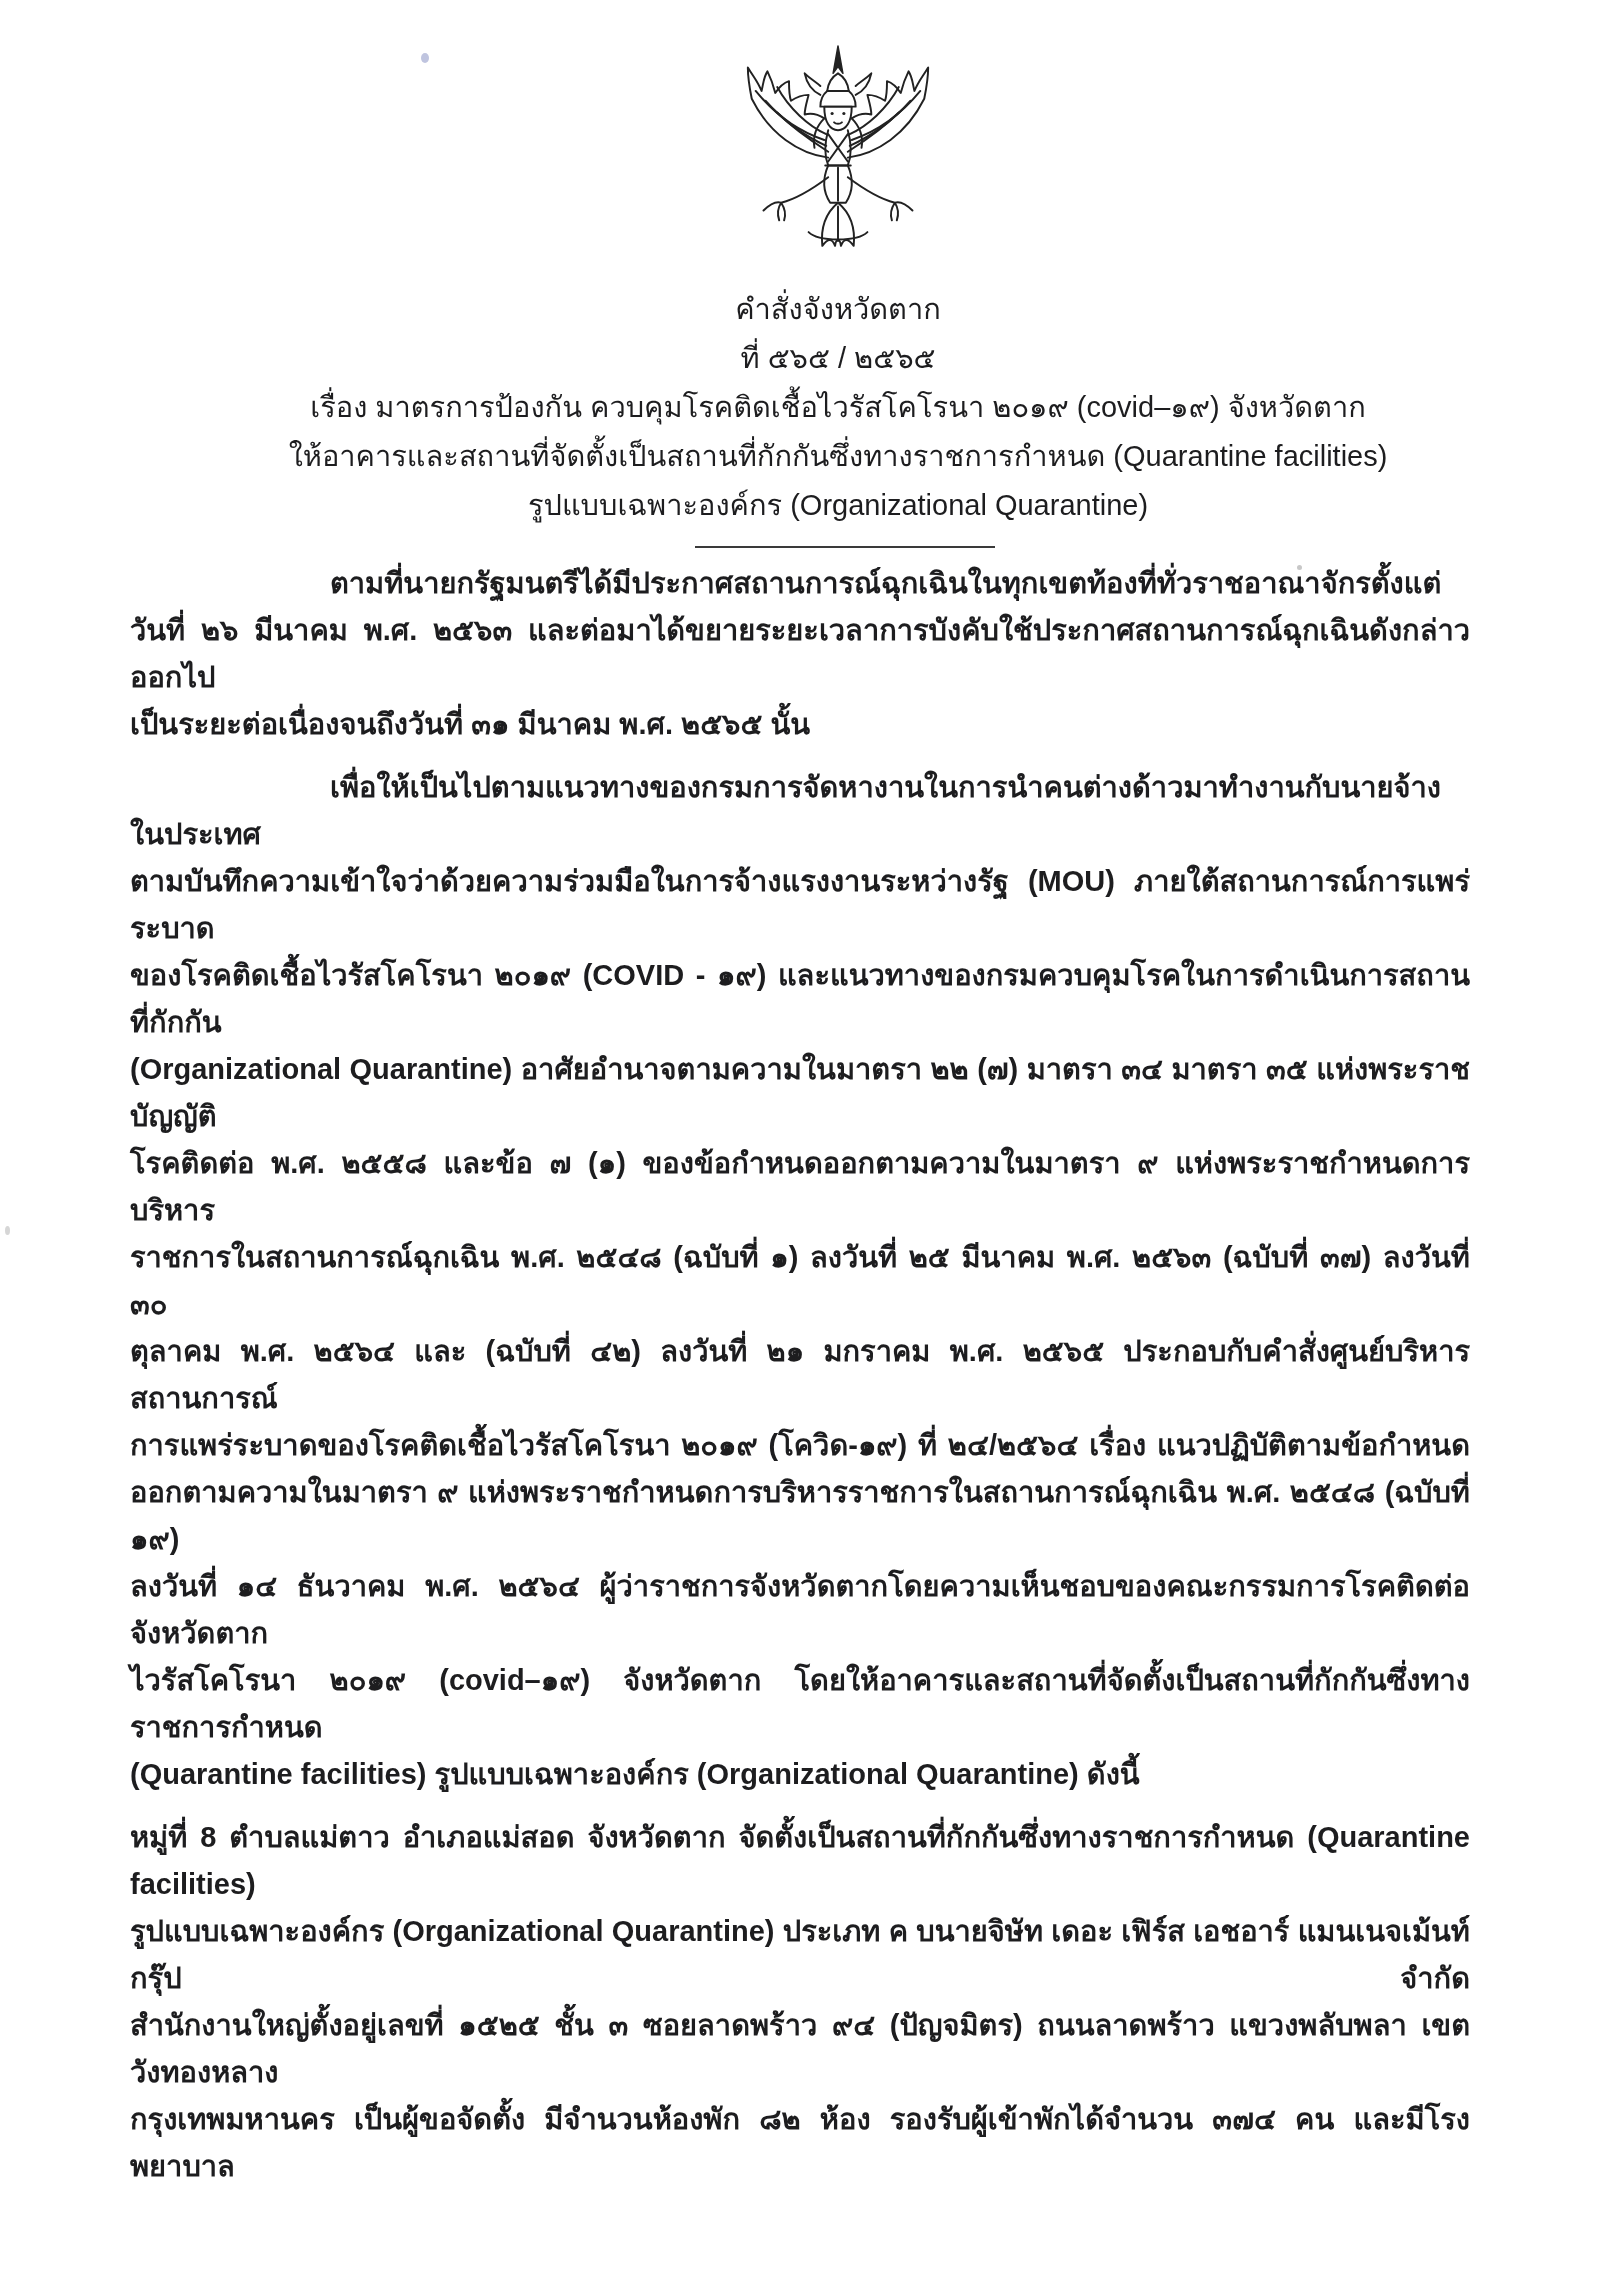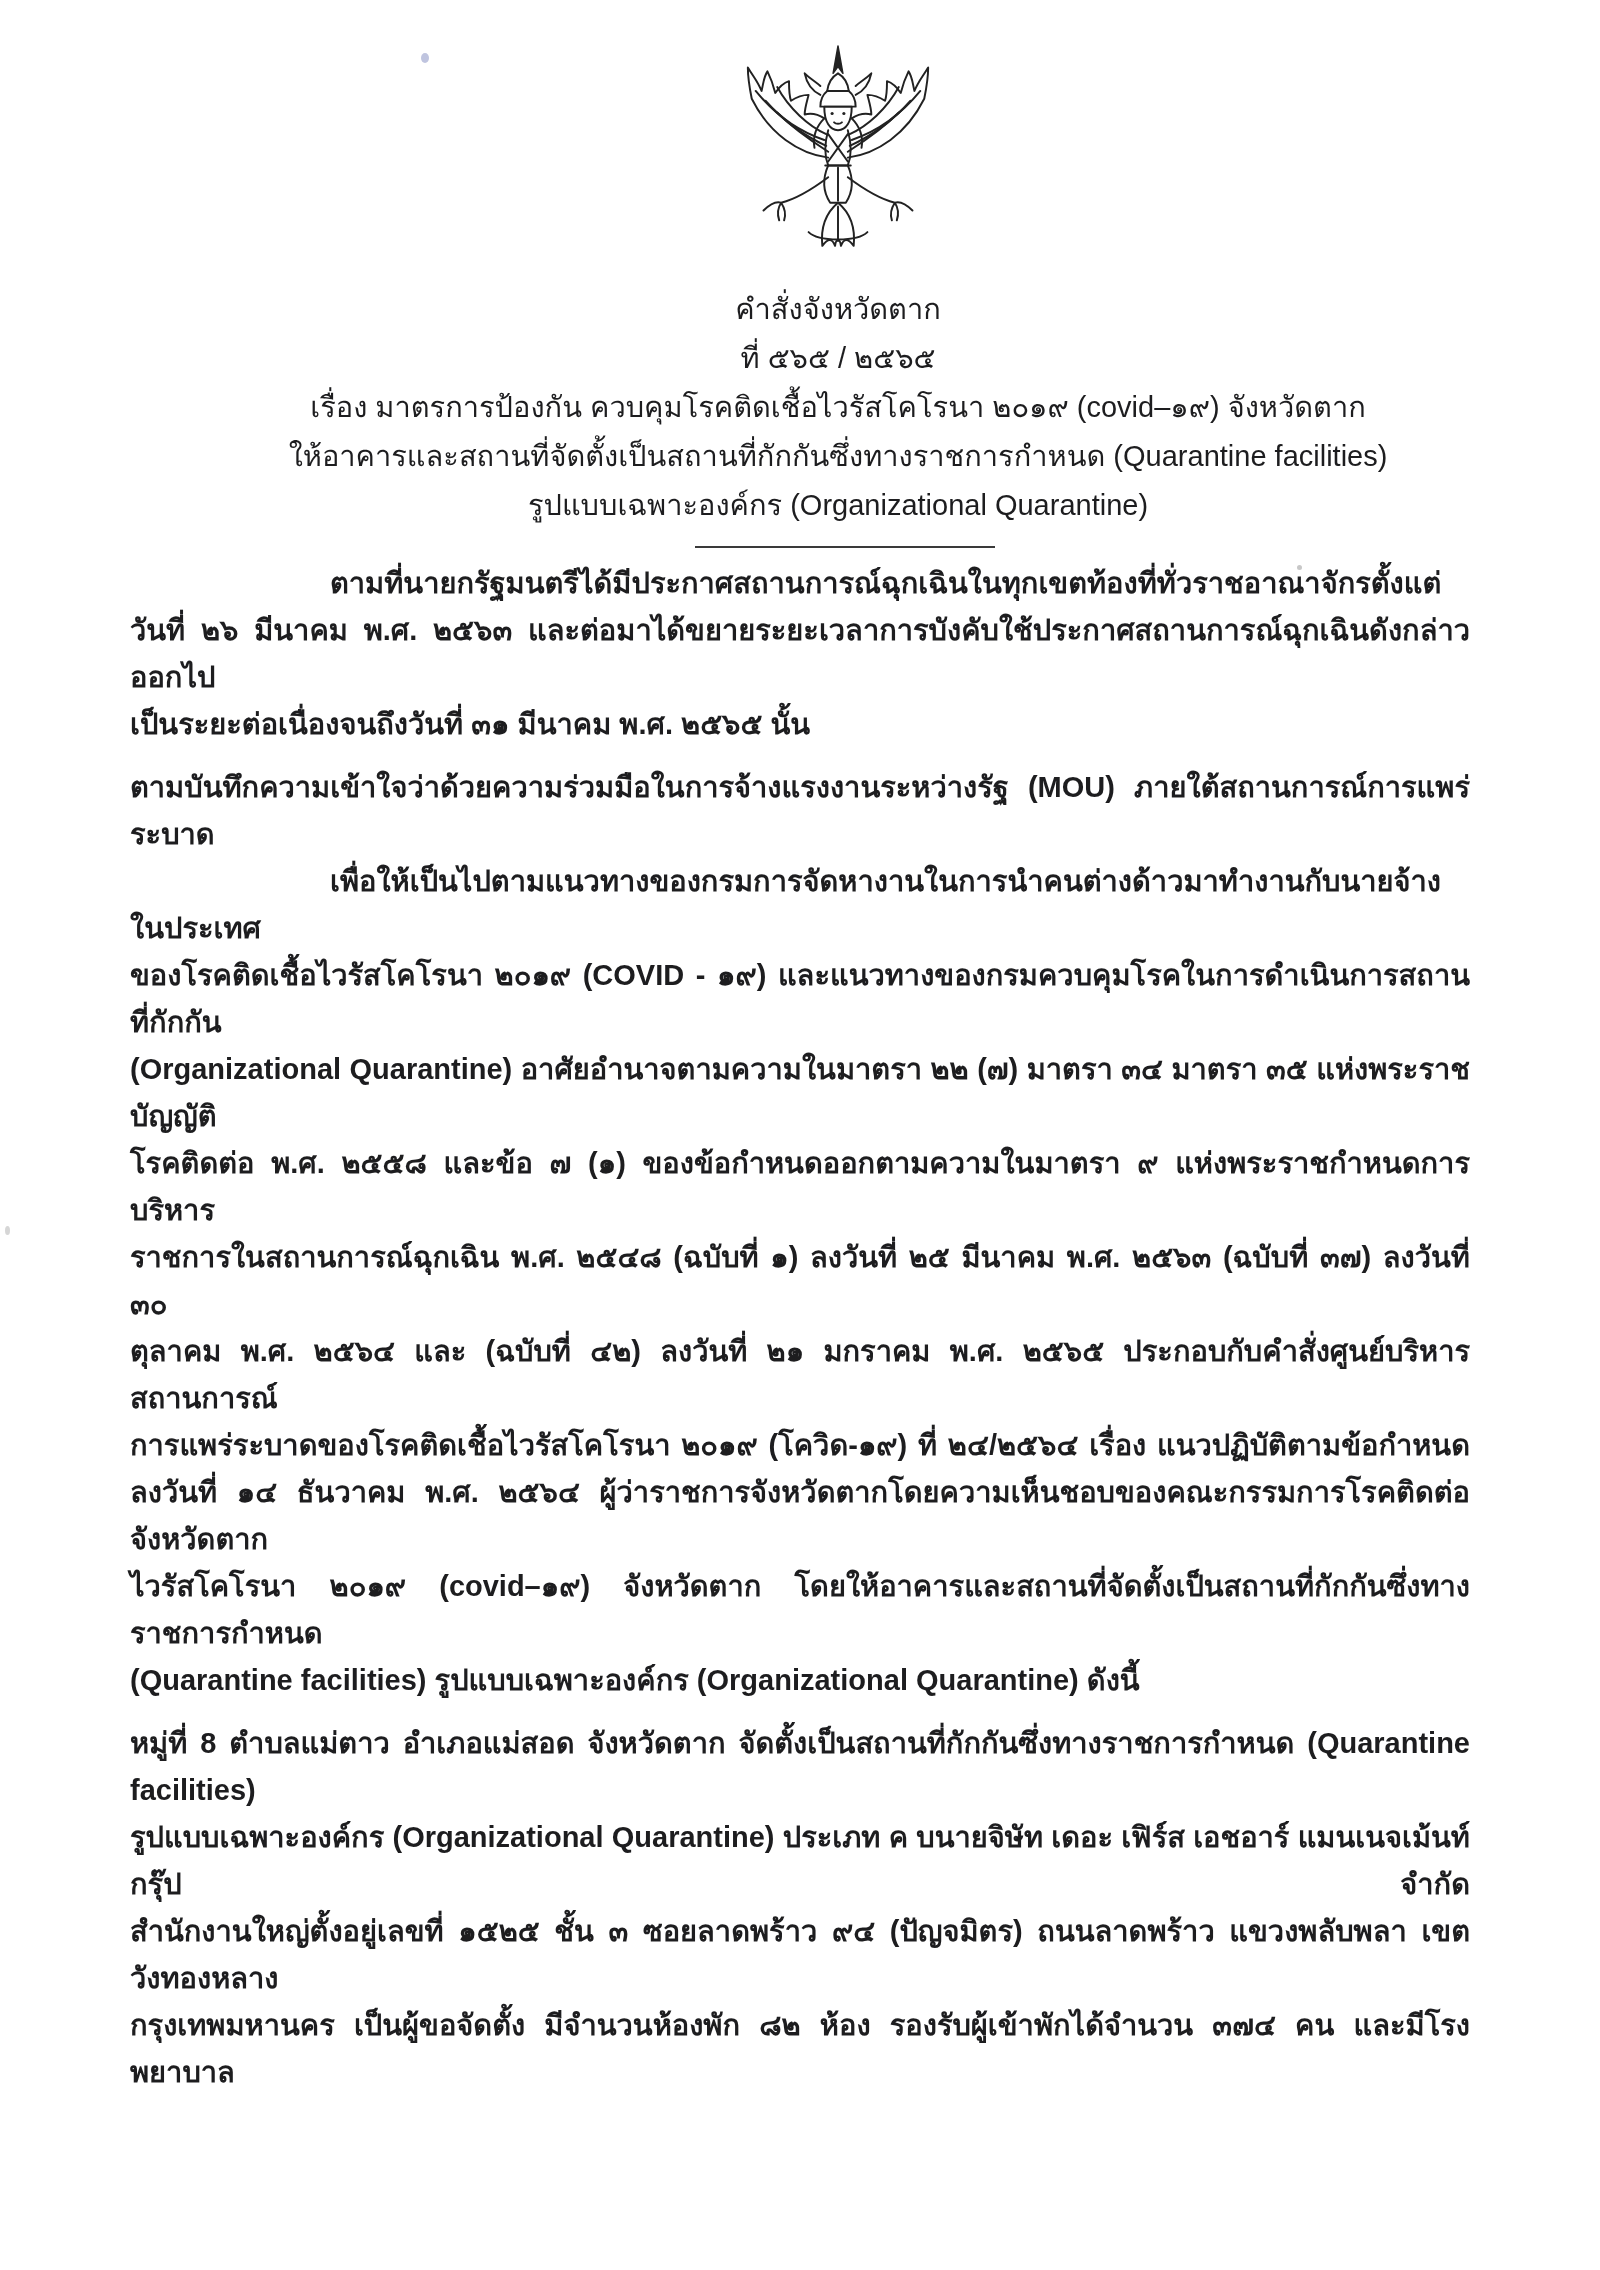--- a/index.html
+++ b/index.html
@@ -107,28 +107,29 @@
 
   <div class="divider"></div>
 
   <div class="content" id="paragraphs">
       <div class="para">
         <div class="pline pfirst">ตามที่นายกรัฐมนตรีได้มีประกาศสถานการณ์ฉุกเฉินในทุกเขตท้องที่ทั่วราชอาณาจักรตั้งแต่</div>
         <div class="pline">วันที่ ๒๖ มีนาคม พ.ศ. ๒๕๖๓ และต่อมาได้ขยายระยะเวลาการบังคับใช้ประกาศสถานการณ์ฉุกเฉินดังกล่าวออกไป</div>
         <div class="pline plast">เป็นระยะต่อเนื่องจนถึงวันที่ ๓๑ มีนาคม พ.ศ. ๒๕๖๕ นั้น</div>
       </div>
       <div class="para">
+        <div class="pline pfirst">เพื่อให้เป็นไปตามแนวทางของกรมการจัดหางานในการนำคนต่างด้าวมาทำงานกับนายจ้างในประเทศ</div>
         <div class="pline">ตามบันทึกความเข้าใจว่าด้วยความร่วมมือในการจ้างแรงงานระหว่างรัฐ (MOU) ภายใต้สถานการณ์การแพร่ระบาด</div>
-        <div class="pline pfirst">เพื่อให้เป็นไปตามแนวทางของกรมการจัดหางานในการนำคนต่างด้าวมาทำงานกับนายจ้างในประเทศ</div>
         <div class="pline">ของโรคติดเชื้อไวรัสโคโรนา ๒๐๑๙ (COVID - ๑๙) และแนวทางของกรมควบคุมโรคในการดำเนินการสถานที่กักกัน</div>
         <div class="pline">(Organizational Quarantine) อาศัยอำนาจตามความในมาตรา ๒๒ (๗) มาตรา ๓๔ มาตรา ๓๕ แห่งพระราชบัญญัติ</div>
         <div class="pline">โรคติดต่อ พ.ศ. ๒๕๕๘ และข้อ ๗ (๑) ของข้อกำหนดออกตามความในมาตรา ๙ แห่งพระราชกำหนดการบริหาร</div>
         <div class="pline">ราชการในสถานการณ์ฉุกเฉิน พ.ศ. ๒๕๔๘ (ฉบับที่ ๑) ลงวันที่ ๒๕ มีนาคม พ.ศ. ๒๕๖๓ (ฉบับที่ ๓๗) ลงวันที่ ๓๐</div>
         <div class="pline">ตุลาคม พ.ศ. ๒๕๖๔ และ (ฉบับที่ ๔๒) ลงวันที่ ๒๑ มกราคม พ.ศ. ๒๕๖๕ ประกอบกับคำสั่งศูนย์บริหารสถานการณ์</div>
         <div class="pline">การแพร่ระบาดของโรคติดเชื้อไวรัสโคโรนา ๒๐๑๙ (โควิด-๑๙) ที่ ๒๔/๒๕๖๔ เรื่อง แนวปฏิบัติตามข้อกำหนด</div>
+        <div class="pline">ออกตามความในมาตรา ๙ แห่งพระราชกำหนดการบริหารราชการในสถานการณ์ฉุกเฉิน พ.ศ. ๒๕๔๘ (ฉบับที่ ๑๙)</div>
         <div class="pline">ลงวันที่ ๑๔ ธันวาคม พ.ศ. ๒๕๖๔ ผู้ว่าราชการจังหวัดตากโดยความเห็นชอบของคณะกรรมการโรคติดต่อจังหวัดตาก</div>
         <div class="pline">ไวรัสโคโรนา ๒๐๑๙ (covid–๑๙) จังหวัดตาก โดยให้อาคารและสถานที่จัดตั้งเป็นสถานที่กักกันซึ่งทางราชการกำหนด</div>
         <div class="pline plast">(Quarantine facilities) รูปแบบเฉพาะองค์กร (Organizational Quarantine) ดังนี้</div>
       </div>
       <div class="para">
         <div class="pline">หมู่ที่ 8 ตำบลแม่ตาว อำเภอแม่สอด จังหวัดตาก จัดตั้งเป็นสถานที่กักกันซึ่งทางราชการกำหนด (Quarantine facilities)</div>
         <div class="pline">รูปแบบเฉพาะองค์กร (Organizational Quarantine) ประเภท ค บนายจิษัท เดอะ เฟิร์ส เอชอาร์ แมนเนจเม้นท์ กรุ๊ป จำกัด</div>
         <div class="pline">สำนักงานใหญ่ตั้งอยู่เลขที่ ๑๕๒๕ ชั้น ๓ ซอยลาดพร้าว ๙๔ (ปัญจมิตร) ถนนลาดพร้าว แขวงพลับพลา เขตวังทองหลาง</div>
         <div class="pline">กรุงเทพมหานคร เป็นผู้ขอจัดตั้ง มีจำนวนห้องพัก ๘๒ ห้อง รองรับผู้เข้าพักได้จำนวน ๓๗๔ คน และมีโรงพยาบาล</div>
       </div>

